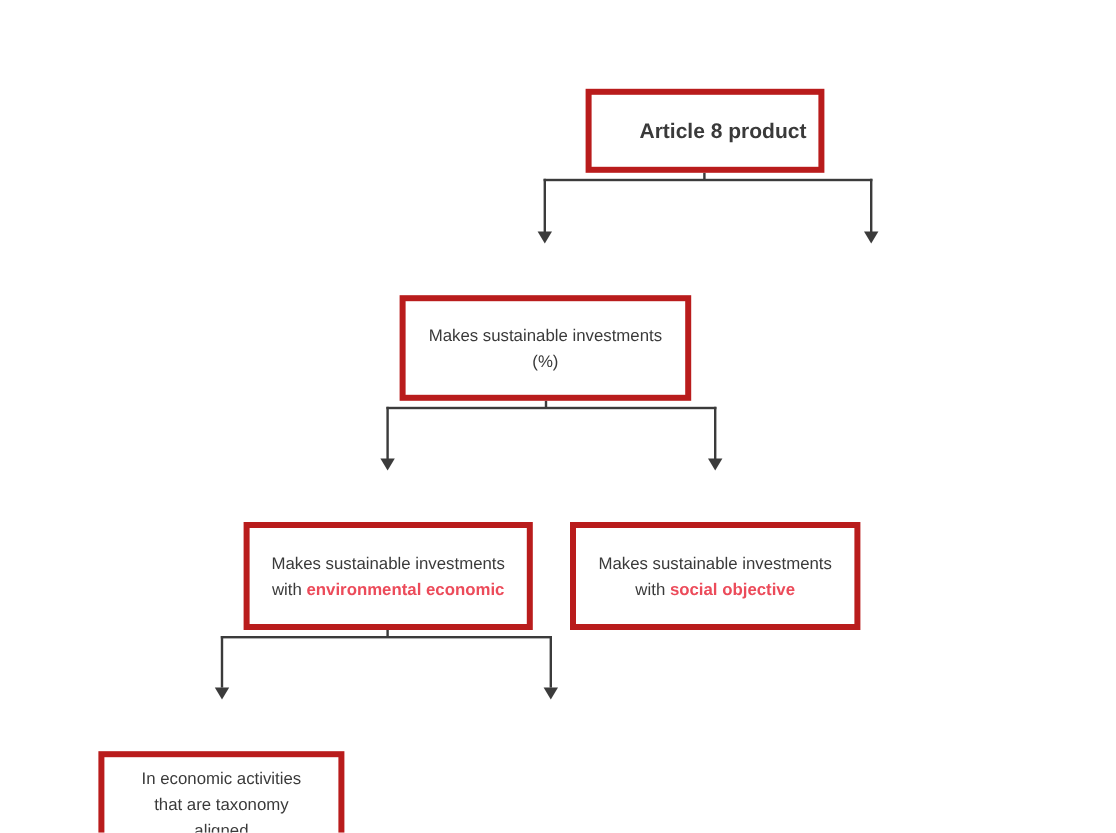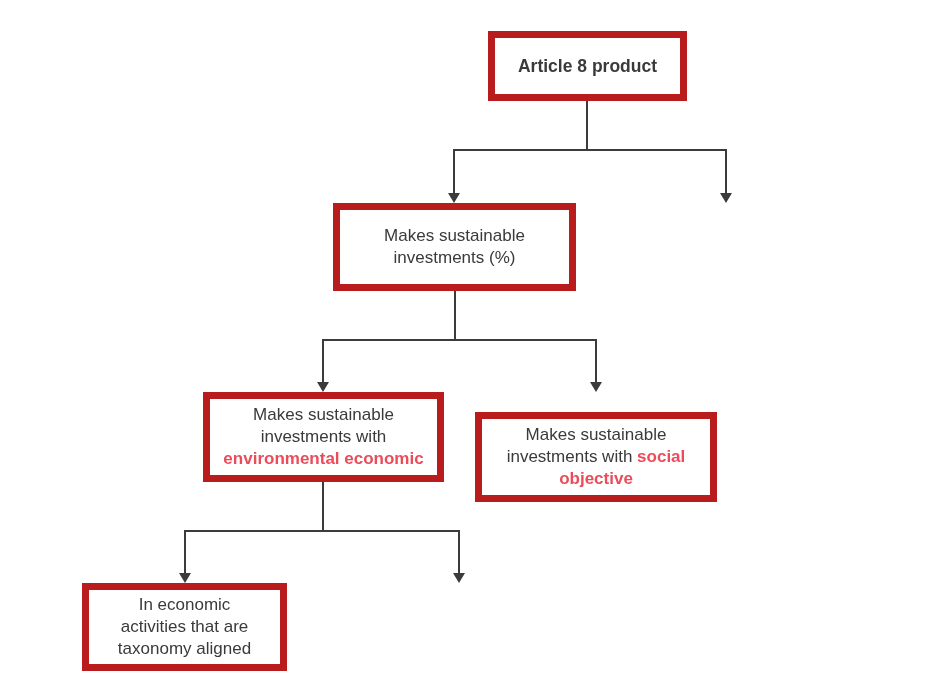--- a/index.html
+++ b/index.html
@@ -13,29 +13,30 @@
     height: 694px;
     background: #ffffff;
     font-family: "Liberation Sans", "DejaVu Sans", sans-serif;
     color: #3a3a3a;
     overflow: hidden;
   }
   .node {
     position: absolute;
     box-sizing: border-box;
     background: #ffffff;
-    border: 7px solid #b91c1c;
+    border: 5px solid #b91c1c;
     display: flex;
     align-items: center;
-    justify-content: center;
+    justify-content: flex-end;
     text-align: center;
     padding: 4px 10px;
+    margin-top: 43px;
   }
   .node-text {
-    font-size: 17px;
+    font-size: 14px;
     line-height: 22px;
     color: #3a3a3a;
   }
   .node-text.bold {
     font-weight: 700;
     font-size: 17.5px;
   }
   .hl {
     color: #ec4b5a;
     font-weight: 700;
@@ -97,21 +98,21 @@
   </div>
 
 
   <div class="node" style="left:203px;top:392px;width:241px;height:90px">
     <div class="node-text">
       <span>Makes sustainable investments with</span>
       <span class="hl">environmental economic</span>
     </div>
   </div>
 
-  <div class="node" style="left:475px;top:412px;width:242px;height:90px">
+  <div class="node" style="left:475px;top:392px;width:242px;height:90px">
     <div class="node-text">
       <span>Makes sustainable investments with</span>
       <span class="hl">social objective</span>
     </div>
   </div>
 
   <div class="node" style="left:82px;top:583px;width:205px;height:88px;padding:4px 23px">
     <div class="node-text">In economic activities that are taxonomy aligned</div>
   </div>
 

